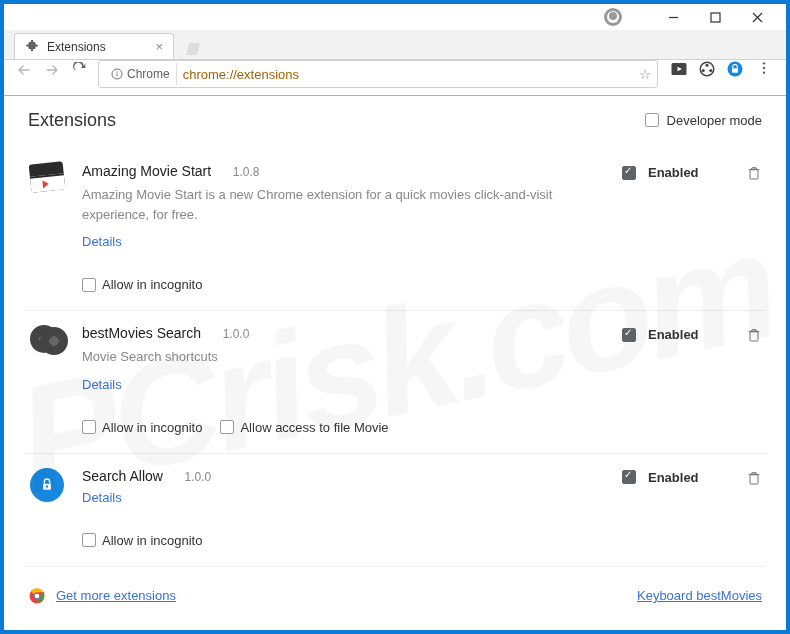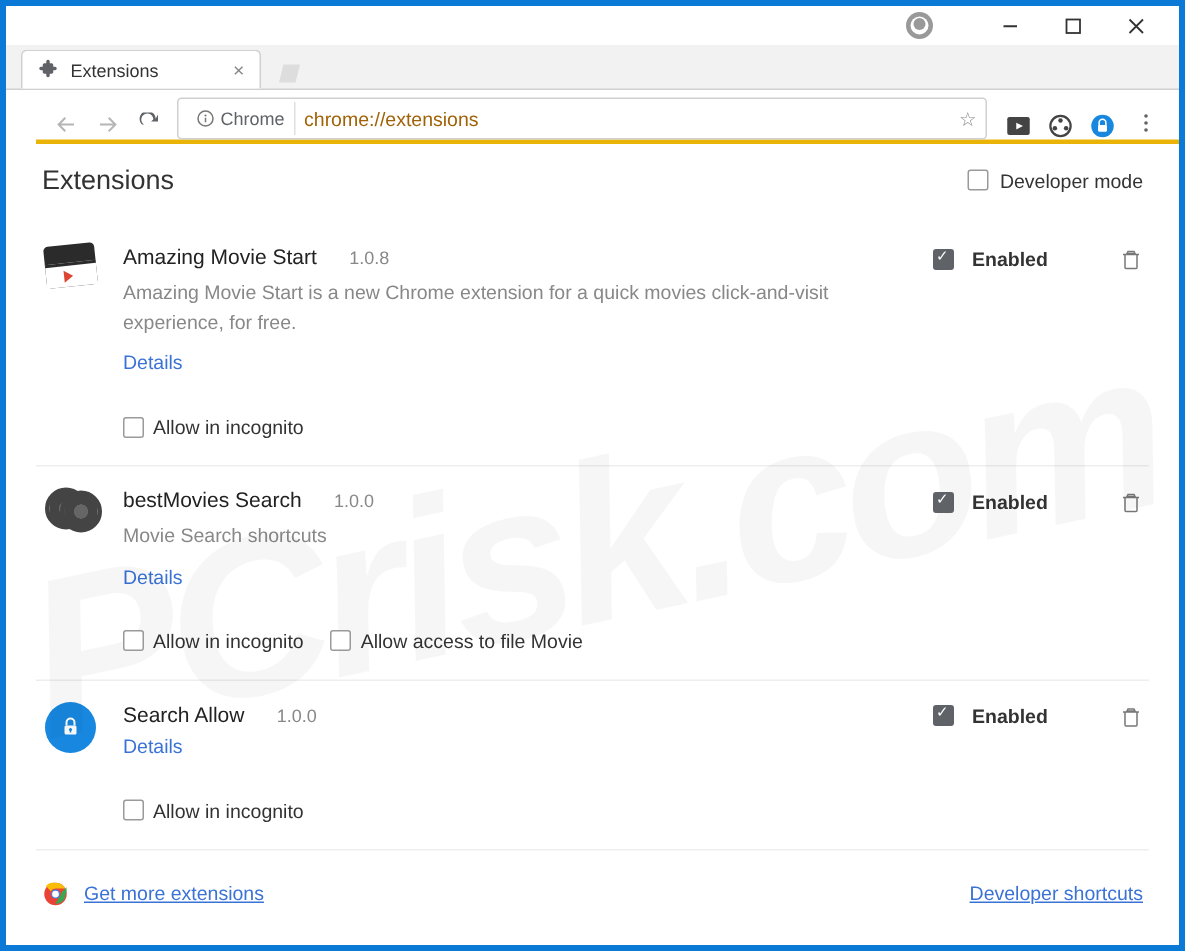--- a/index.html
+++ b/index.html
@@ -23,22 +23,22 @@
 .tab { height: 26px; background: #fff; border: 1px solid #d0d0d0; border-bottom: none;
        border-radius: 4px 4px 0 0; min-width: 160px; max-width: 180px; display: flex;
        align-items: center; padding: 0 10px; gap: 8px; flex-shrink: 0; }
 .tab .puzzle-icon { color: #5f6368; }
 .tab .label { flex: 1; font-size: 12px; color: #333; overflow: hidden; white-space: nowrap; }
 .tab .close-x { color: #888; cursor: pointer; }
 .newtab { width: 26px; height: 20px; margin-left: 6px; display: flex; align-items: center;
           justify-content: center; color: #888; }
 
 
-.toolbar { height: 36px; border-bottom: 3px solid #eab308; display: flex; align-items: flex-end;
-           padding: 0 10px; gap: 8px; margin-left: 20px; }
+.toolbar { height: 36px; border-bottom: 1px solid #eab308; display: flex; align-items: flex-start;
+           padding: 0 10px; gap: 8px; }
 .nav-btn { width: 20px; height: 20px; color: #b5b5b5; display: flex; align-items: center;
            justify-content: center; }
 .nav-btn.active { color: #5f6368; }
 .omnibox { flex: 1; display: flex; align-items: center; border: 1px solid #d0d0d0;
            border-radius: 3px; height: 28px; padding: 0 6px; gap: 6px; }
 .info-chip { display: flex; align-items: center; gap: 4px; padding: 0 6px; height: 22px;
              border-right: 1px solid #e0e0e0; color: #5f6368; font-size: 12px; }
 .omnibox input { border: none; outline: none; flex: 1; font-size: 13px; color: #a16207; }
 .star { color: #888; }
 .ext-icons { display: flex; align-items: center; gap: 10px; padding: 0 4px; }
@@ -317,17 +317,17 @@
           <svg width="18" height="18" viewBox="0 0 24 24">
               <circle cx="12" cy="12" r="10" fill="#ea4335"></circle>
               <path d="M12 2a10 10 0 018.7 5H12a5 5 0 00-4.3 2.5L3.5 4.7A10 10 0 0112 2z" fill="#fbbc05"></path>
               <path d="M21 12a9 9 0 01-9 9l3-6a5 5 0 002-4l4.7-5A10 10 0 0121 12z" fill="#34a853"></path>
               <circle cx="12" cy="12" r="4" fill="#4285f4"></circle>
               <circle cx="12" cy="12" r="3" fill="#fff"></circle>
             </svg>
         </span>
         <a href="#">Get more extensions</a>
       </div>
-      <a href="#" class="kb-link">Developer shortcuts</a>
+      <a href="#" class="kb-link">Keyboard bestMovies</a>
     </div>
 
   </div>
 </div>
 
 </body></html>

